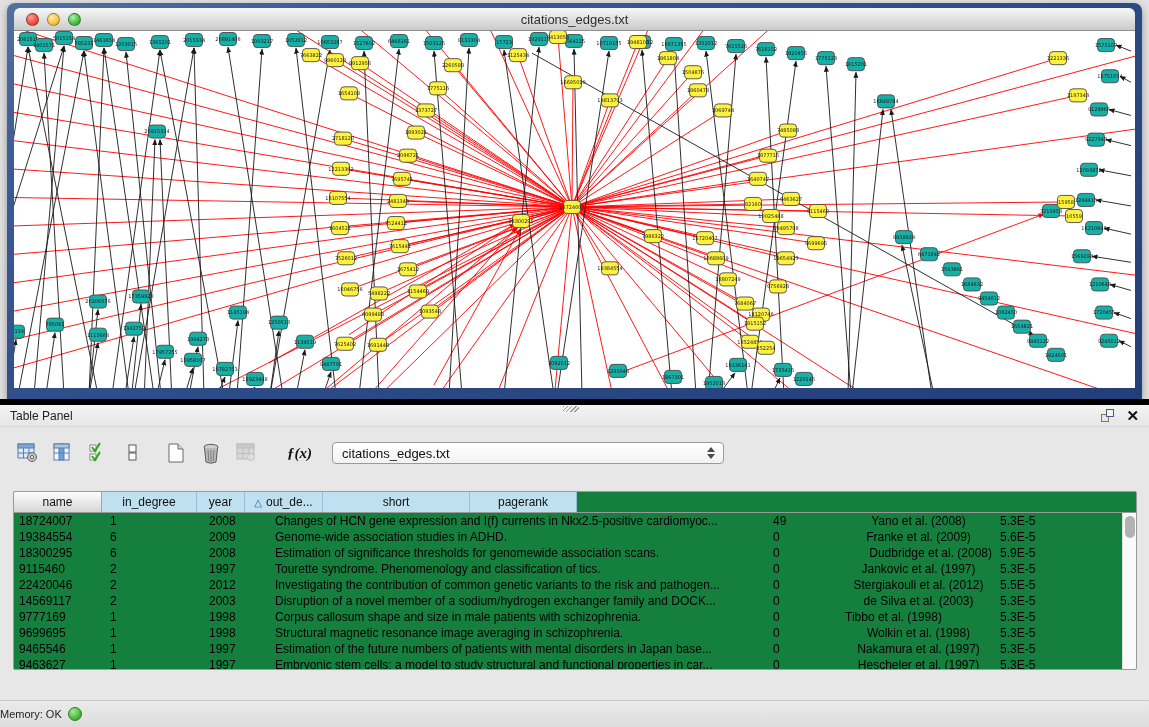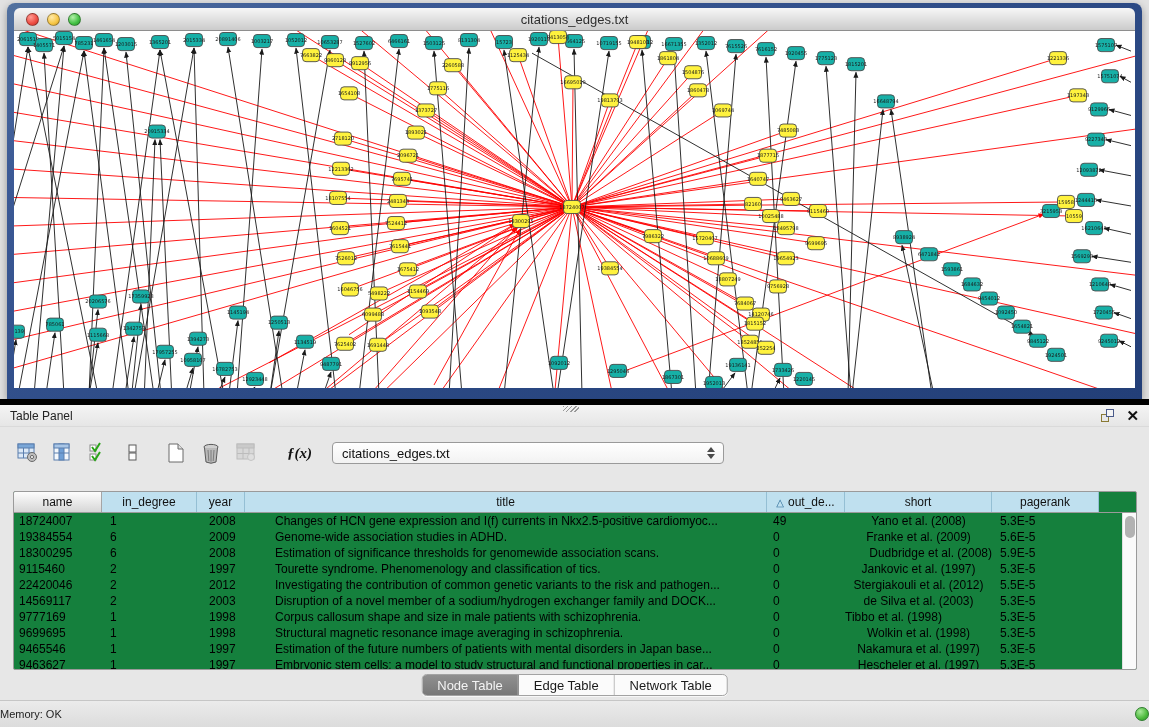--- a/index.html
+++ b/index.html
@@ -106,21 +106,21 @@
     overflow:hidden; background:#fbfbfb; box-shadow:0 1px 0 rgba(255,255,255,.7);
   }
   .tab{ display:flex; align-items:center; padding:0 15px; font-size:13px; color:#1a1a1a;
     border-right:1px solid #bcbcbc; cursor:default; }
   .tab:last-child{ border-right:none; }
   .tab.selected{ background:linear-gradient(#909090,#787878); color:#f4f4f4; border-right-color:#6f6f6f; }
 
   .status-bar{
     position:absolute; left:0; right:0; bottom:0; height:27px;
     background:linear-gradient(#ebebeb,#dcdcdc); border-top:1px solid #c6c6c6;
-    display:flex; align-items:center; justify-content:space-between; padding-right:0; gap:6px;
+    display:flex; align-items:center; justify-content:flex-start; padding-right:0; gap:6px;
   }
   .memory-label{ font-size:11px; color:#222; }
   .memory-dot{ width:14px; height:14px; border-radius:50%;
     background:radial-gradient(circle at 35% 30%, #a8e89a, #4cba3c 60%, #2f8f2f);
     border:1px solid #2c7c2c; }
 </style>
 </head>
 <body>
 
 <div class="graph-window">
@@ -945,23 +945,20 @@
     <div class="thead" id="thead">
         <div class="hcell gray" style="width: 88px;">
           <span>name</span>
         </div>
         <div class="hcell" style="width: 95px;">
           <span>in_degree</span>
         </div>
         <div class="hcell" style="width: 48px;">
           <span>year</span>
         </div>
-        <div class="hcell" style="width: 522px;">
-          <span>title</span>
-        </div>
         <div class="hcell" style="width: 78px;">
           <span class="sort">△</span>
           <span>out_de...</span>
         </div>
         <div class="hcell" style="width: 147px;">
           <span>short</span>
         </div>
         <div class="hcell" style="width: 107px;">
           <span>pagerank</span>
         </div>
@@ -1056,23 +1053,18 @@
           <div class="tcell" style="width: 78px; padding-left: 6px; text-align: left;">0</div>
           <div class="tcell" style="width: 147px; padding-left: 0px; text-align: center;">Hescheler et al. (1997)</div>
           <div class="tcell" style="width: 107px; padding-left: 8px; text-align: left;">5.3E-5</div>
         </div>
       </div>
     <div class="vscroll">
         <div class="vthumb"></div>
       </div>
   </div>
 
-  <div class="tab-bar" id="tabbar">
-      <div class="tab selected">Node Table</div>
-      <div class="tab">Edge Table</div>
-      <div class="tab">Network Table</div>
-    </div>
 </div>
 
 <div class="status-bar">
   <span class="memory-label">Memory: OK</span>
   <span class="memory-dot"></span>
 </div>
 
 </body></html>

